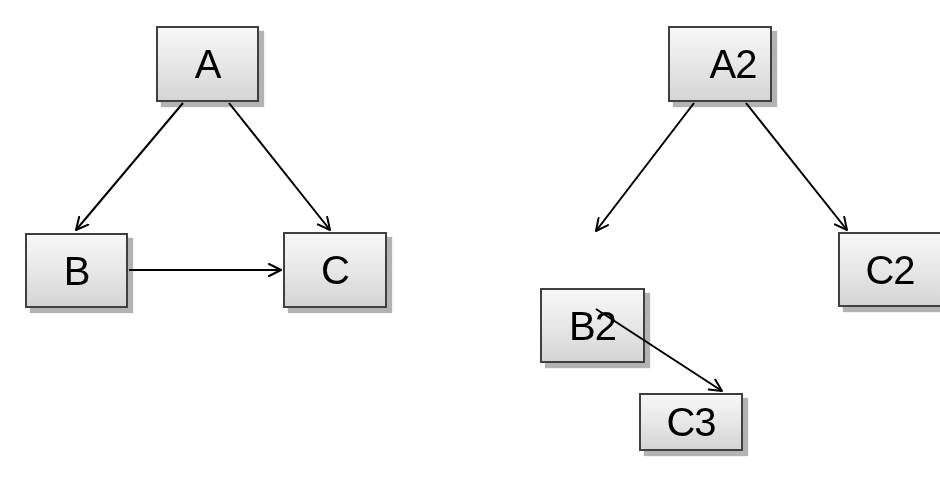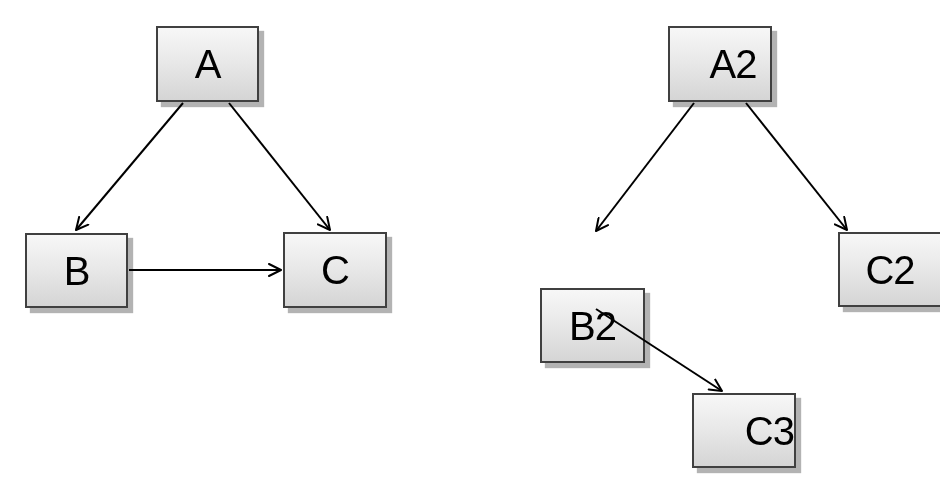--- a/index.html
+++ b/index.html
@@ -74,17 +74,17 @@
       </div>
       <div class="node" style="left: 668px; top: 26px; width: 104px; height: 76px; padding-left: 26px;">
         <span class="node-label">A2</span>
       </div>
       <div class="node" style="left: 540px; top: 246px; width: 105px; height: 75px; margin-top: 42px;">
         <span class="node-label">B2</span>
       </div>
       <div class="node" style="left: 798px; top: 232px; width: 104px; height: 75px; margin-left: 40px;">
         <span class="node-label">C2</span>
       </div>
-      <div class="node" style="left: 692px; top: 393px; width: 104px; height: 75px; justify-content: flex-end;">
+      <div class="node" style="left: 639px; top: 393px; width: 104px; height: 58px;">
         <span class="node-label">C3</span>
       </div>
     </div>
 </div>
 
 </body></html>

